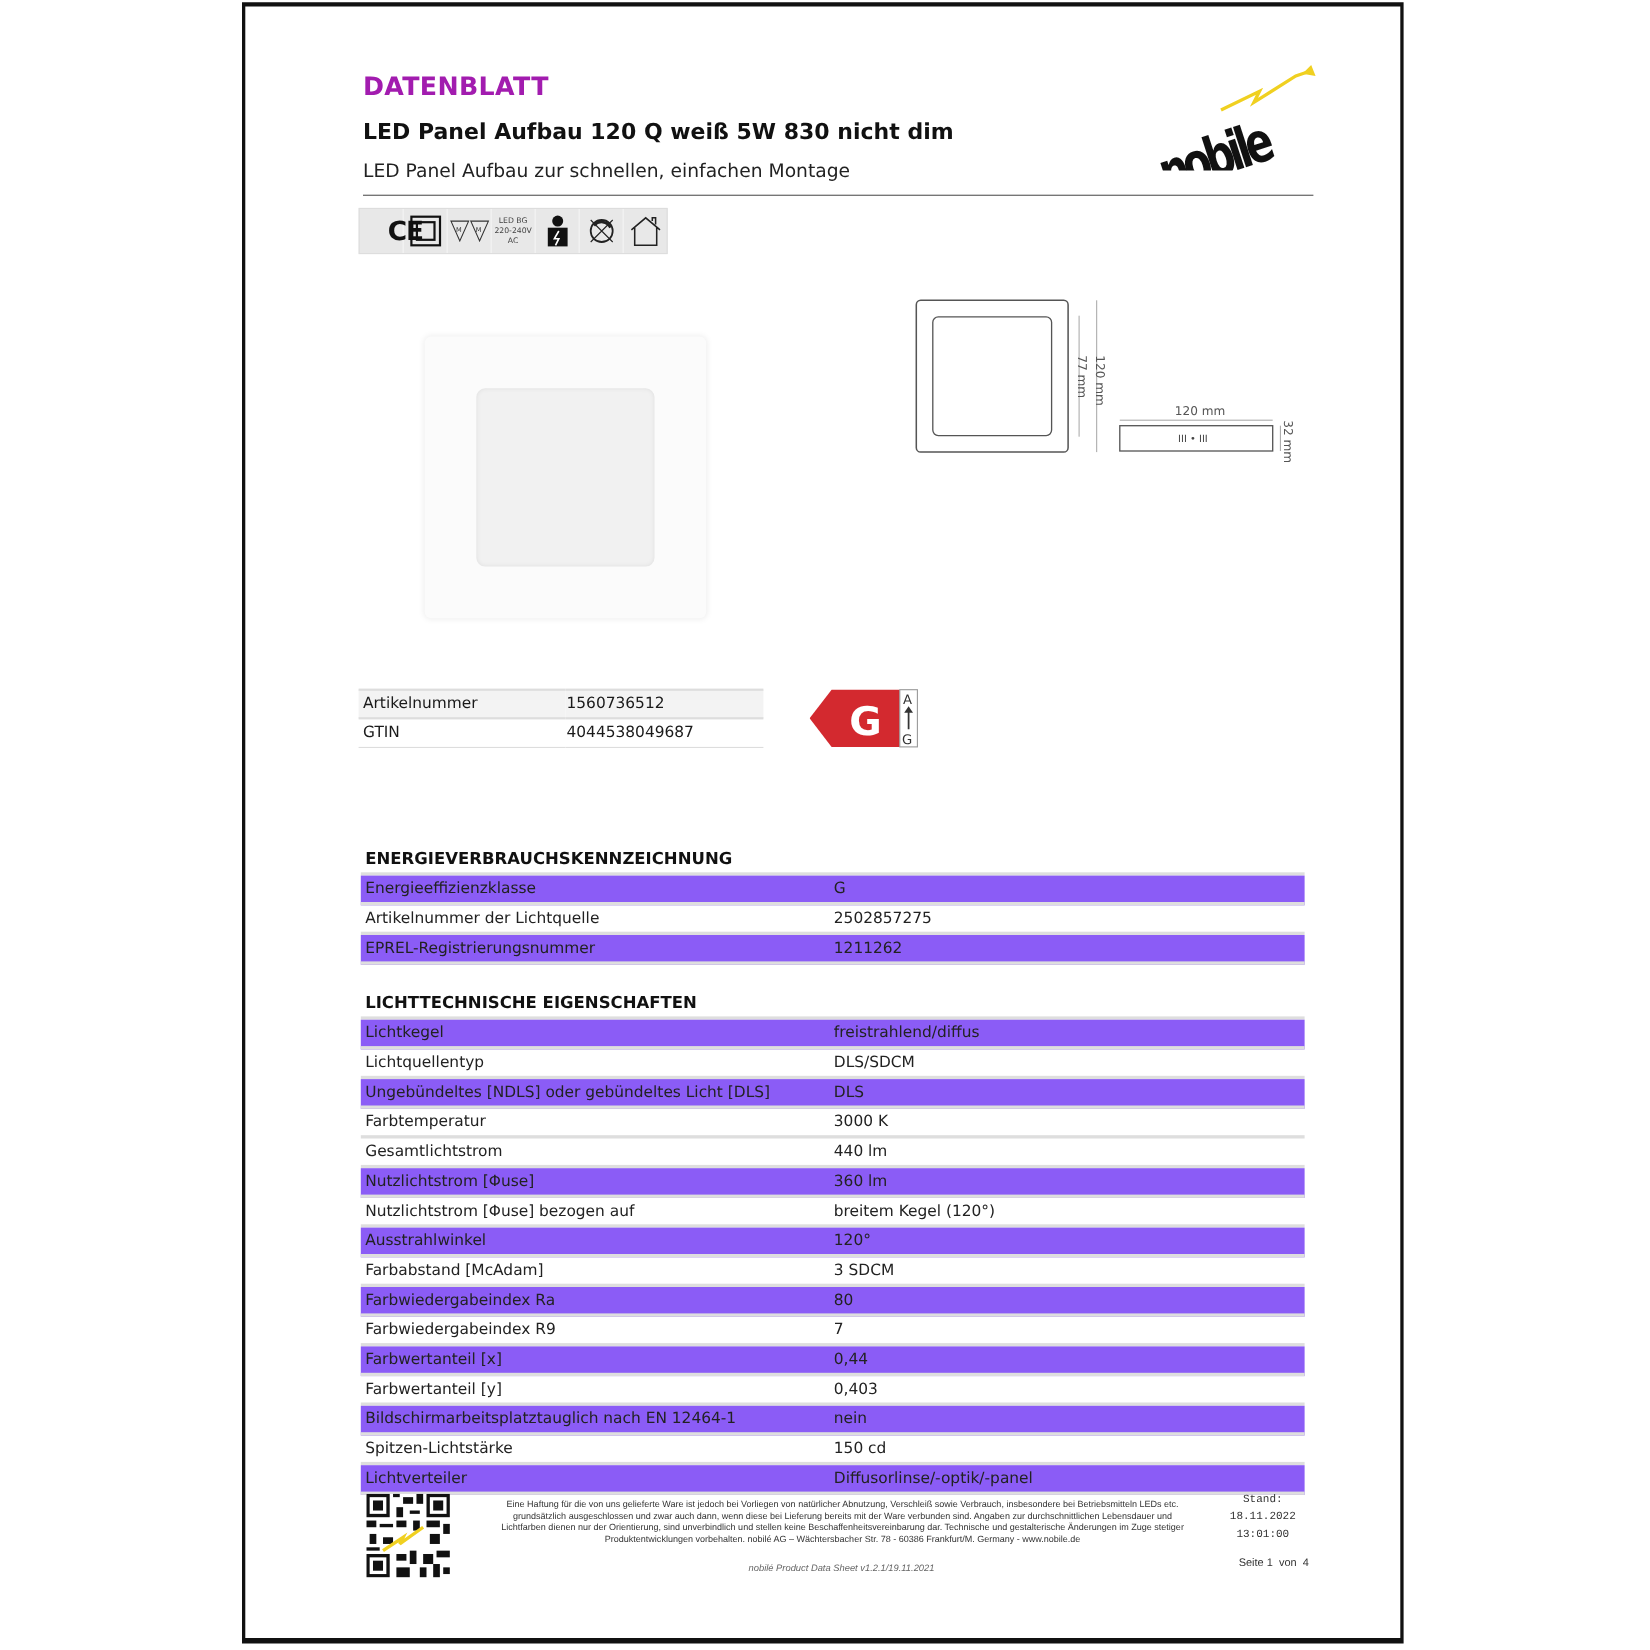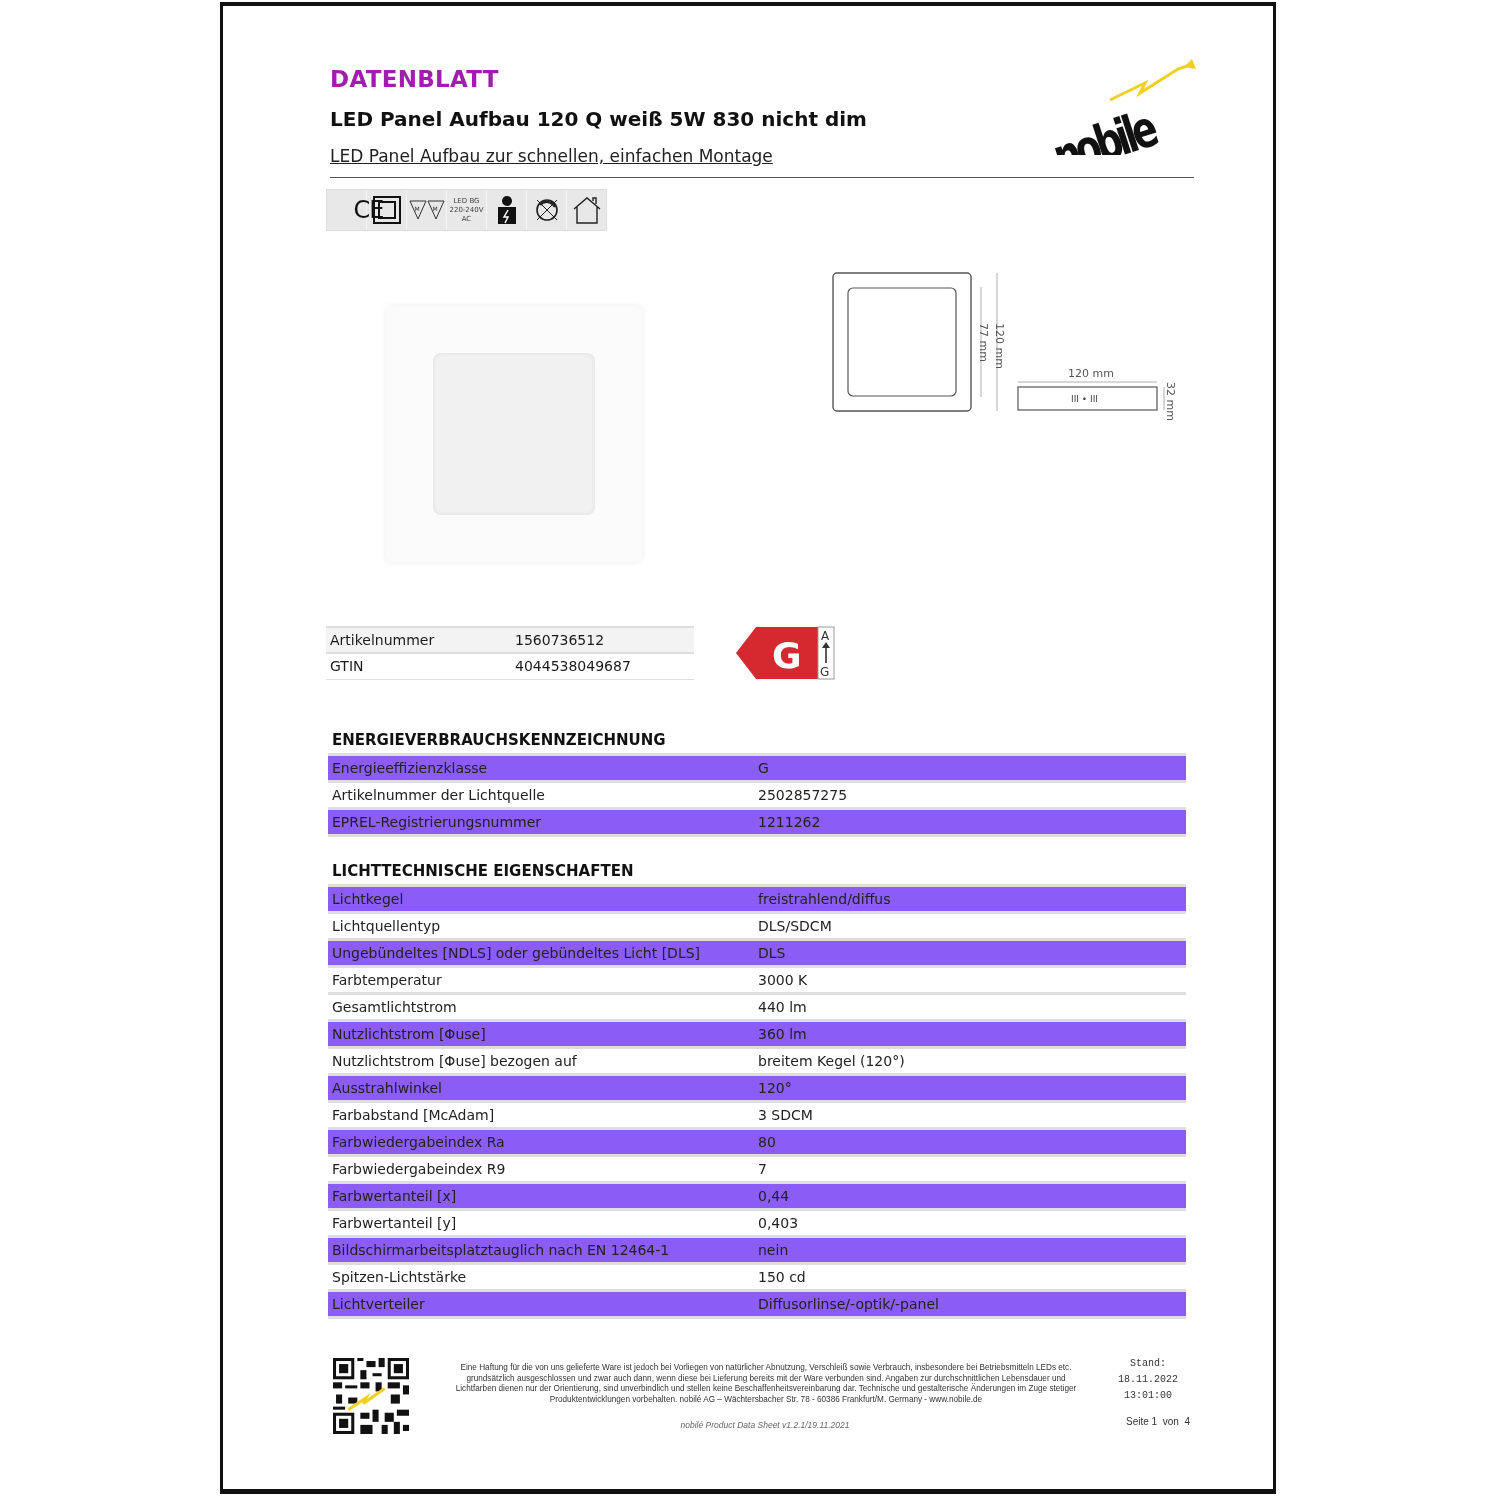--- a/index.html
+++ b/index.html
@@ -1,39 +1,39 @@
 <!DOCTYPE html>
 <html><head>
 <meta charset="utf-8">
 <style>
   html, body { margin: 0; padding: 0; background: #ffffff; }
   body { width: 1500px; height: 1500px; position: relative; overflow: hidden; font-family: "DejaVu Sans", sans-serif; color: #1a1a1a; }
   .page { position: absolute; left: 220px; top: 2px; width: 1056px; height: 1492px; border: 3px solid #111; border-top-width: 4px; border-bottom-width: 5px; box-sizing: border-box; background: #fff; }
   .abs { position: absolute; }
   .doc-label { left: 330px; top: 66px; font-size: 23px; color: #a21caf; font-weight: 600; letter-spacing: 0.3px; }
   .title { left: 330px; top: 107px; font-size: 20px; font-weight: 600; color: #111; }
-  .subtitle { left: 330px; top: 146px; font-size: 17px; color: #222; text-decoration: underline; }
+  .subtitle { left: 330px; top: 146px; font-size: 17px; color: #222; }
   .header-rule { left: 330px; top: 177px; width: 864px; height: 1px; background: #555; }
   .logo { left: 1040px; top: 55px; width: 160px; height: 100px; }
   .icon-strip { left: 326px; top: 189px; height: 40px; display: flex; background: #e8e8e8; border: 1px solid #ddd; }
   .icon-cell { width: 39px; height: 40px; border-right: 1px solid #f5f5f5; display: flex; align-items: center; justify-content: center; }
   .icon-cell:last-child { border-right: none; }
-  .ce { font-size: 24px; font-weight: 400; letter-spacing: -1px; color: #111; margin-left: 44px; }
+  .ce { font-size: 24px; font-weight: 700; letter-spacing: -1px; color: #111; margin-left: 44px; }
   .ledbg { font-size: 7px; line-height: 9px; text-align: center; color: #444; }
   .product-photo { left: 386px; top: 306px; width: 256px; height: 256px; background: #fbfbfb; border-radius: 6px; box-shadow: 0 0 6px rgba(0,0,0,0.08); }
   .product-inner { position: absolute; left: 47px; top: 47px; width: 162px; height: 162px; background: #f1f1f1; border-radius: 8px; box-shadow: inset 0 0 5px rgba(0,0,0,0.08); }
   .drawing { left: 820px; top: 265px; width: 370px; height: 160px; }
   .kv-table { left: 326px; top: 626px; width: 368px; border-collapse: collapse; font-size: 14px; }
   .kv-row { height: 26px; border-top: 2px solid #ddd; margin-left: 40px; }
   .kv-row:last-child { border-bottom: 1px solid #ddd; }
   .kv-row.shaded { background: #f3f3f3; }
   .kv-key { width: 183px; padding-left: 4px; }
   .energy-label { left: 736px; top: 626px; width: 100px; height: 54px; }
   .section { position: absolute; left: 328px; width: 858px; }
-  .section-title { font-size: 15px; font-weight: 600; color: #111; height: 25px; line-height: 25px; padding-left: 4px; border-bottom: 3px solid #dedede; }
+  .section-title { font-size: 15px; font-weight: 600; color: #111; height: 25px; line-height: 25px; padding-left: 4px; border-bottom: 3px solid #dedede; margin-top: 40px; }
   .spec-row { display: flex; height: 24px; line-height: 24px; font-size: 14px; color: #222; border-bottom: 3px solid #dedede; }
   .spec-row.shaded { background: #8b5cf6; }
   .spec-key { width: 426px; padding-left: 4px; }
   .spec-val { flex: 1; }
   .footer-qr { left: 333px; top: 1358px; width: 76px; height: 76px; }
   .disclaimer { left: 425px; top: 1363px; width: 682px; font-size: 8.2px; line-height: 10.5px; text-align: center; color: #333; font-family: "Liberation Sans", sans-serif; }
   .version { left: 610px; top: 1420px; width: 310px; text-align: center; font-size: 8.5px; font-style: italic; color: #666; font-family: "Liberation Sans", sans-serif; }
   .stand { left: 1108px; top: 1356px; width: 80px; text-align: center; font-size: 10px; line-height: 16px; color: #333; font-family: Liberation Mono, monospace; }
   .page-num { left: 1110px; top: 1416px; width: 96px; text-align: center; font-size: 10px; color: #333; font-family: "Liberation Sans", sans-serif; }
 </style>

